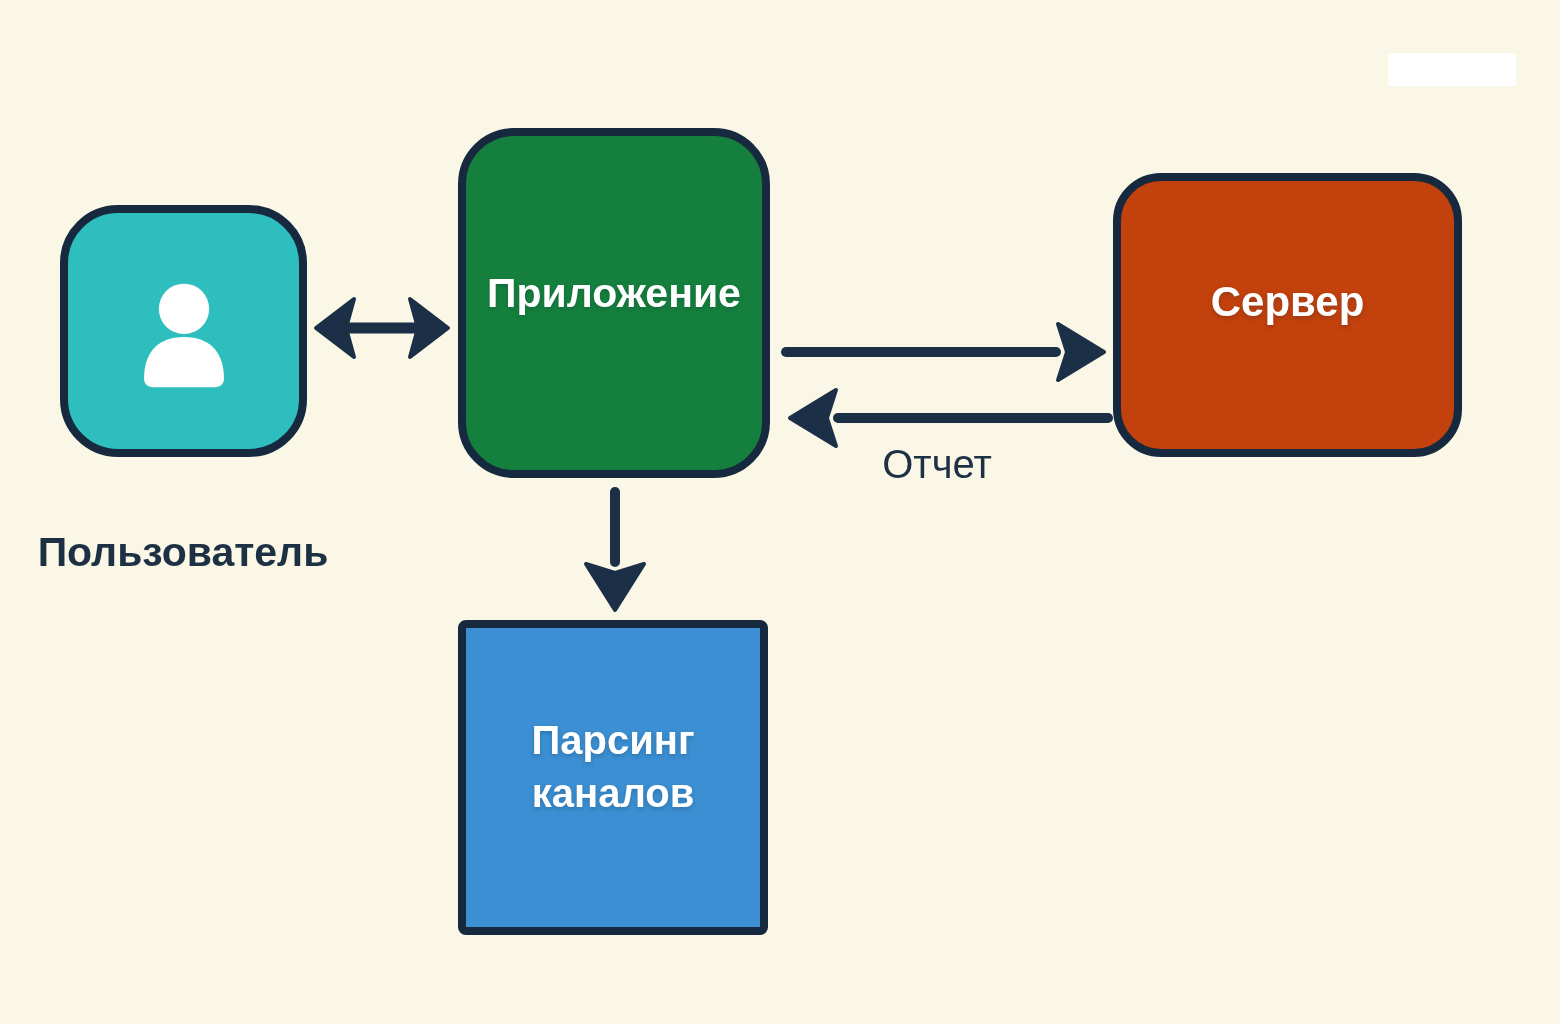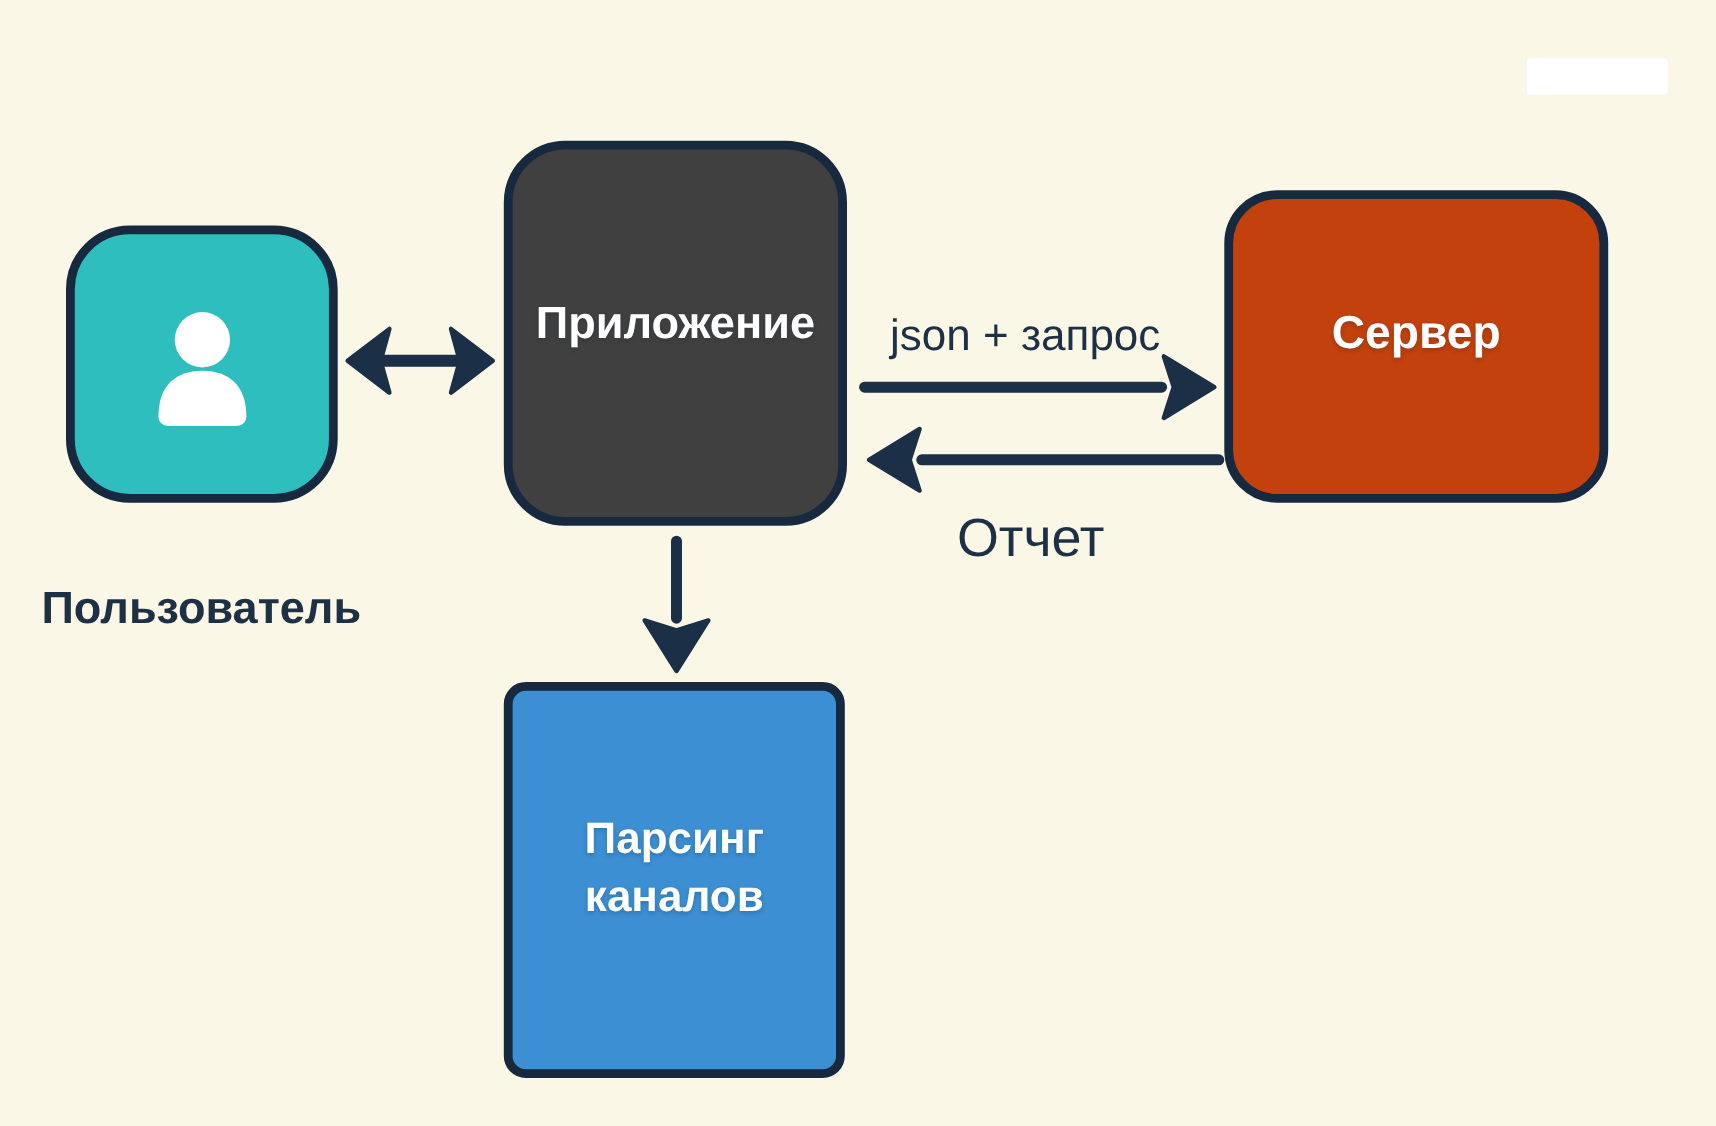--- a/index.html
+++ b/index.html
@@ -52,21 +52,21 @@
     width: 148px;
     height: 148px;
     margin-top: 6px;
   }
   .node-app {
     left: 458px;
     top: 128px;
     width: 312px;
     height: 350px;
     border-radius: 56px;
-    background: #404040;
+    background: #15803d;
   }
   .node-app .node-text {
     font-size: 41px;
     padding-bottom: 20px;
   }
   .node-server {
     left: 1113px;
     top: 173px;
     width: 349px;
     height: 284px;
@@ -74,22 +74,22 @@
     background: #c2410c;
   }
   .node-server .node-text {
     font-size: 42px;
     padding-bottom: 26px;
   }
   .node-parser {
     left: 458px;
     top: 620px;
     width: 310px;
-    height: 360px;
-    border-radius: 20px;
+    height: 315px;
+    border-radius: 8px;
     background: #3B8FD2;
   }
   .node-parser .node-text {
     font-size: 40px;
     line-height: 1.32;
     padding-bottom: 22px;
   }
   .caption {
     position: absolute;
     color: #1E3044;
@@ -110,23 +110,23 @@
     text-align: center;
   }
   .json-label {
     left: 762px;
     top: 283px;
     width: 340px;
     font-size: 40px;
   }
   .report-label {
     left: 767px;
-    top: 461px;
+    top: 442px;
     width: 340px;
-    font-size: 49px;
+    font-size: 40px;
   }
   .watermark-cover {
     position: absolute;
     left: 1388px;
     top: 53px;
     width: 128px;
     height: 33px;
     background: #FFFFFF;
     border-radius: 3px;
   }
@@ -174,18 +174,17 @@
 
   <div class="node node-server">
     <span class="node-text">Сервер</span>
   </div>
 
   <div class="node node-parser">
     <span class="node-text">Парсинг
 каналов</span>
   </div>
 
-  <div class="edge-label json-label">json + запрос</div>
   <div class="edge-label report-label">Отчет</div>
 
   <div class="watermark-cover"></div>
 
 </div>
 
 </body></html>

